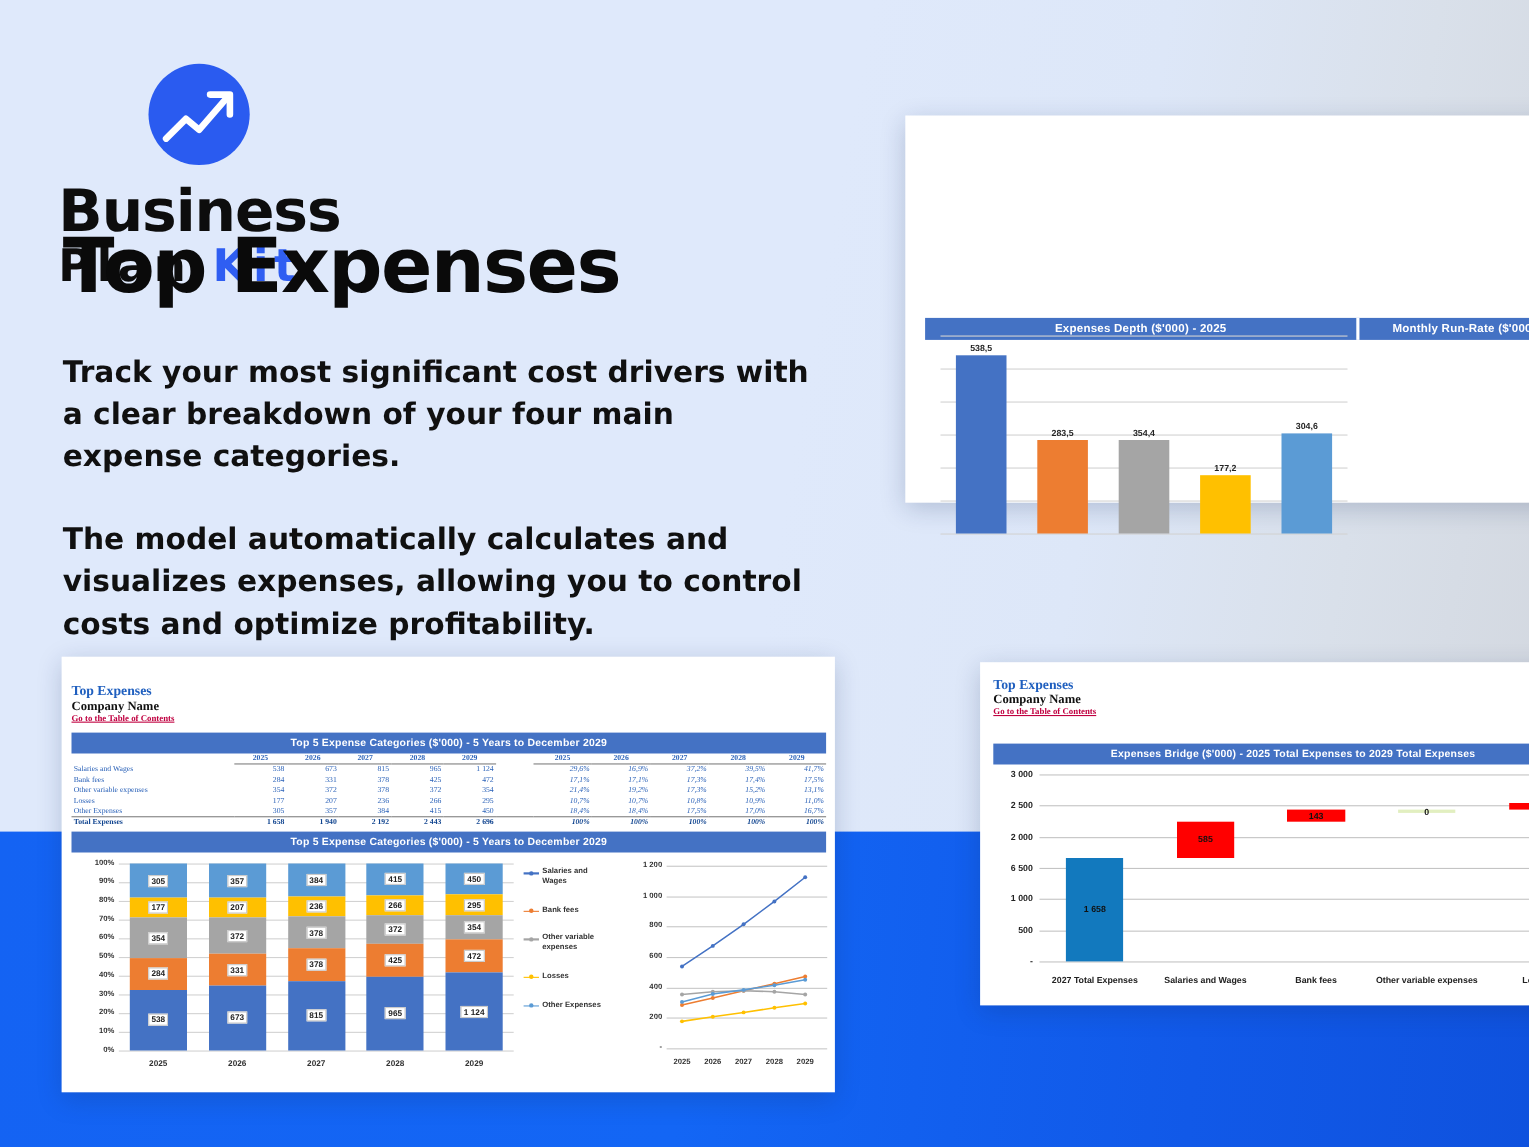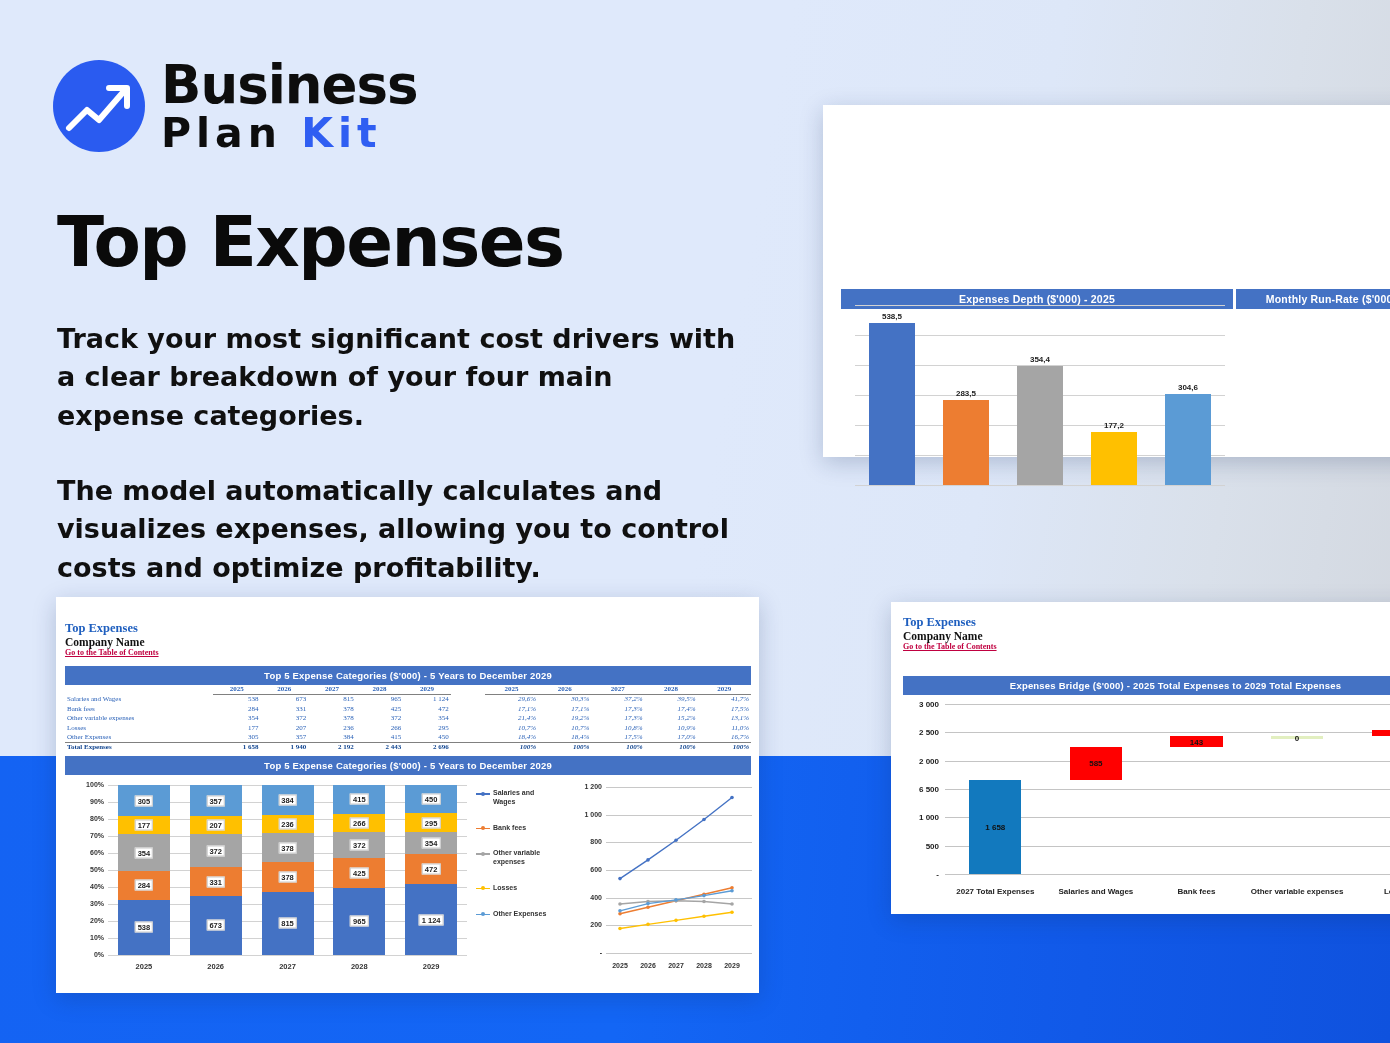--- a/index.html
+++ b/index.html
@@ -14,21 +14,21 @@
   #bg-top {
     position:absolute; left:0; top:0; width:1390px; height:756px;
     background: linear-gradient(100deg,#dfe9fb 0%,#dfe9fb 52%,#dde7f8 70%,#d9e0ea 86%,#d3d8e0 100%);
   }
   #bg-bottom {
     position:absolute; left:0; top:756px; width:1390px; height:287px;
     background: linear-gradient(95deg,#1463f3 0%,#1366f5 45%,#1159e8 78%,#0f52de 100%);
   }
 
   
-  #logo { position:absolute; left:53px; top:58px; display:flex; align-items:center; gap:16px; }
+  #logo { position:absolute; left:53px; top:58px; display:flex; align-items:center; gap:16px;flex-direction:column; }
   #logo-mark { width:92px; height:92px; border-radius:50%; background:#2a5bf0; position:relative; }
   #logo-mark svg { position:absolute; left:0; top:0; }
   #logo-text { line-height:1; }
   #logo-line1 {
     font-size:53px; font-weight:bold; letter-spacing:-1px; color:#0d0d0d;
     font-family:"DejaVu Sans", sans-serif;
   }
   #logo-line2 {
     font-size:41px; font-weight:bold; letter-spacing:5px; color:#0d0d0d;
     font-family:"DejaVu Sans", sans-serif; margin-top:2px;
@@ -171,21 +171,21 @@
       <div class="grid-line" style="top: 90px;"></div>
       <div class="grid-line" style="top: 60px;"></div>
       <div class="grid-line" style="top: 30px;"></div>
       <div class="grid-line" style="top: 0px;"></div>
       <div class="bar-col" style="left: 14.06px; width: 45.88px; height: 161.55px; background: rgb(68, 114, 196);">
         <div class="bar-val">538,5</div>
       </div>
       <div class="bar-col" style="left: 88.06px; width: 45.88px; height: 85.05px; background: rgb(237, 125, 49);">
         <div class="bar-val">283,5</div>
       </div>
-      <div class="bar-col" style="left: 162.06px; width: 45.88px; height: 119px; background: rgb(165, 165, 165); padding-left: 10px;">
+      <div class="bar-col" style="left: 162.06px; width: 45.88px; height: 85px; background: rgb(165, 165, 165); padding-left: 10px;">
         <div class="bar-val">354,4</div>
       </div>
       <div class="bar-col" style="left: 236.06px; width: 45.88px; height: 53.16px; background: rgb(255, 192, 0);">
         <div class="bar-val">177,2</div>
       </div>
       <div class="bar-col" style="left: 310.06px; width: 45.88px; height: 91.38px; background: rgb(91, 155, 213);">
         <div class="bar-val">304,6</div>
       </div>
     </div>
 
@@ -220,21 +220,21 @@
       <tbody id="pb-tbody">
           <tr>
             <td class="lab">Salaries and Wages</td>
             <td class="num">538</td>
             <td class="num">673</td>
             <td class="num">815</td>
             <td class="num">965</td>
             <td class="num">1 124</td>
             <td class="gapcol"></td>
             <td class="pct">29,6%</td>
-            <td class="pct">30,3%</td>
+            <td class="pct">16,9%</td>
             <td class="pct">37,2%</td>
             <td class="pct">39,5%</td>
             <td class="pct">41,7%</td>
           </tr>
           <tr>
             <td class="lab">Bank fees</td>
             <td class="num">284</td>
             <td class="num">331</td>
             <td class="num">378</td>
             <td class="num">425</td>

